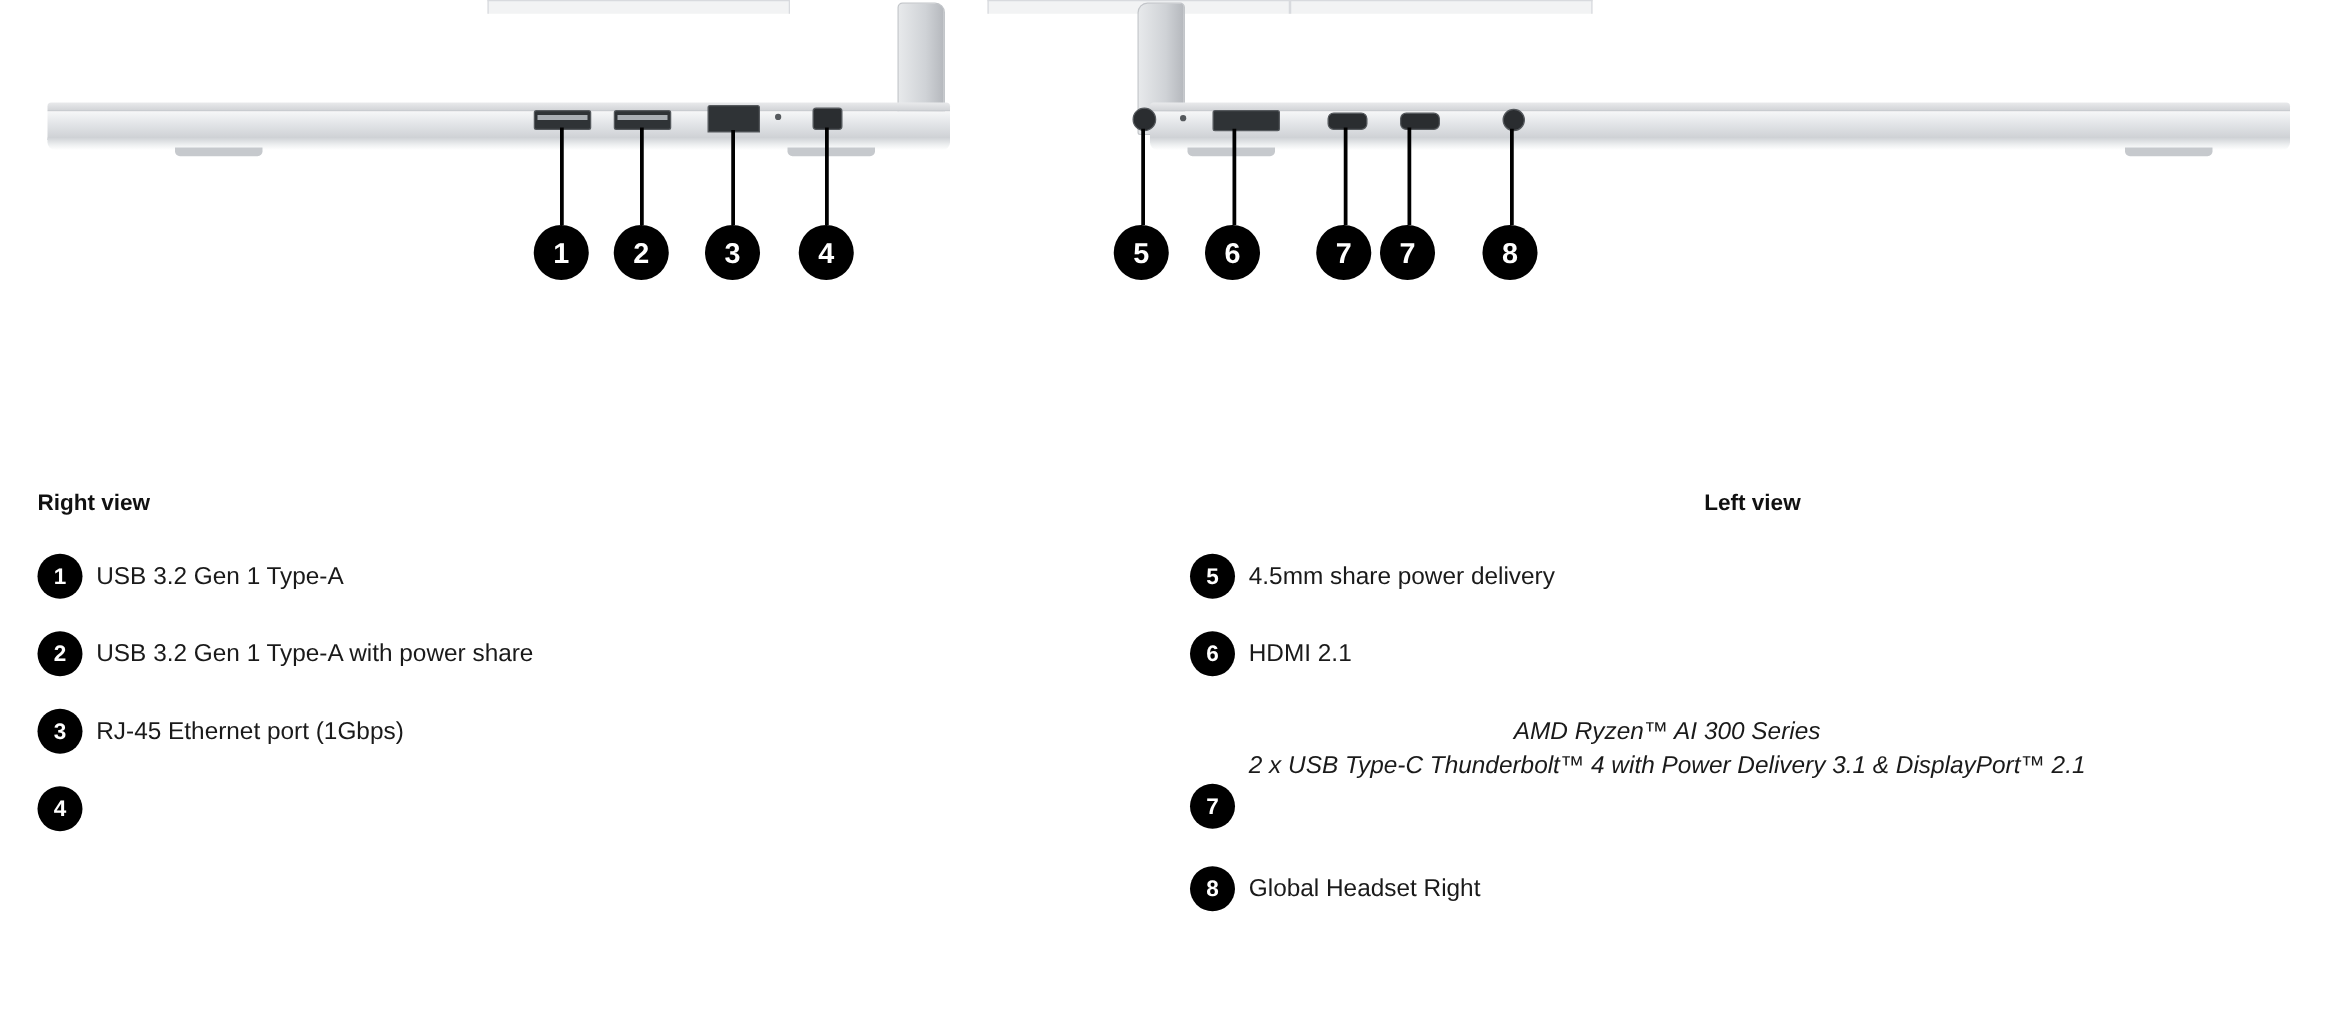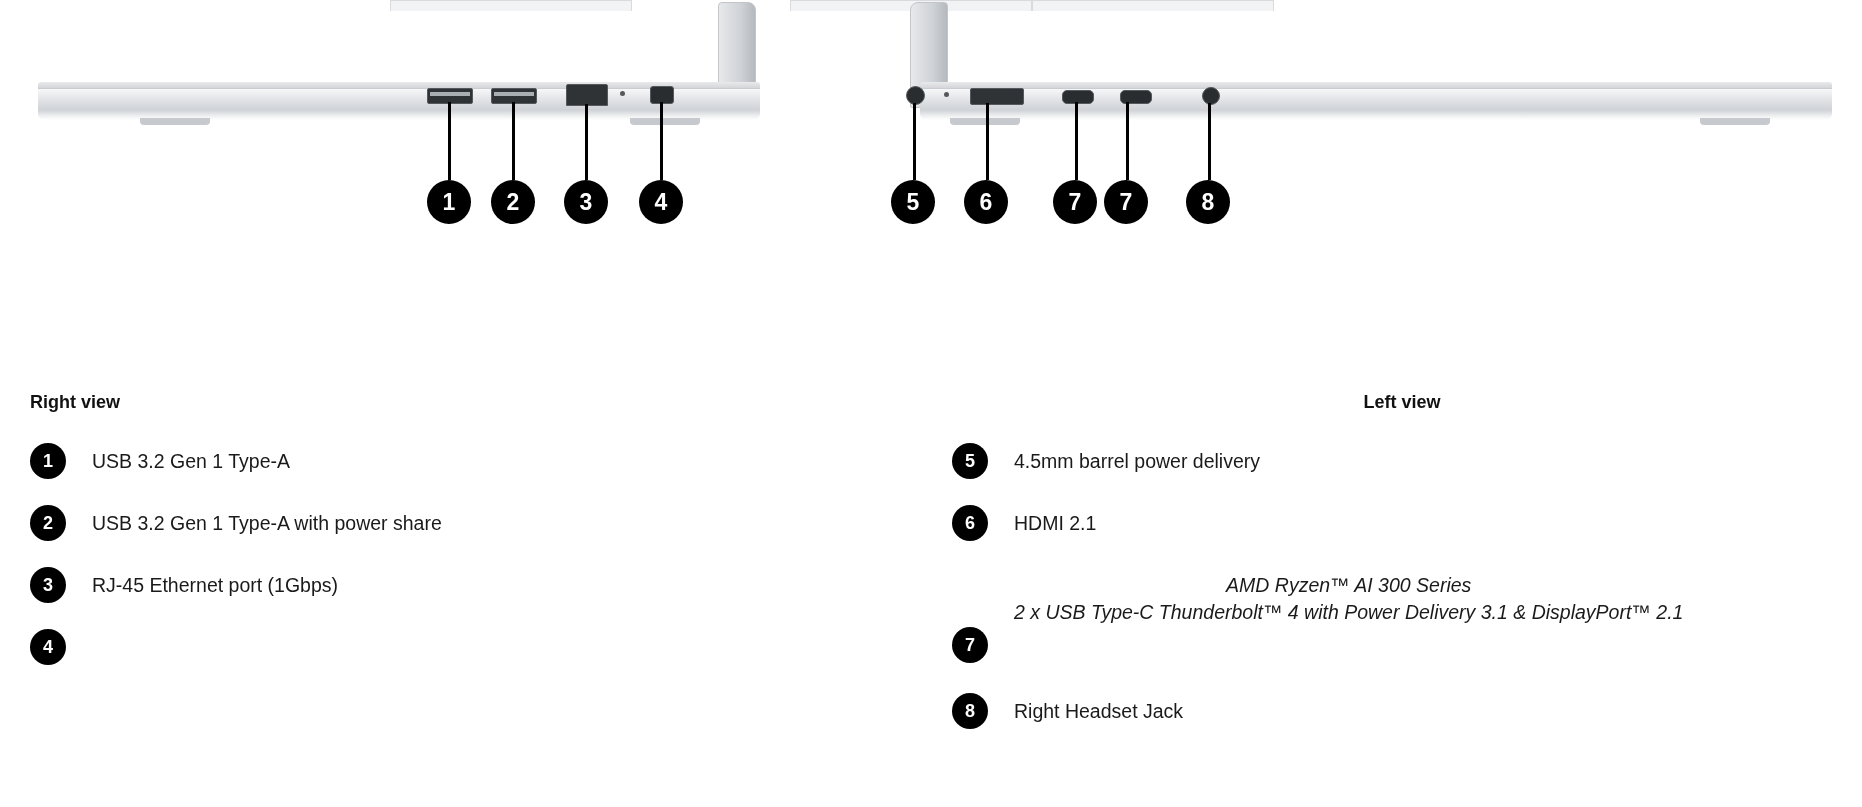--- a/index.html
+++ b/index.html
@@ -179,21 +179,21 @@
     background: #000000;
     color: #ffffff;
     font-size: 18px;
     font-weight: 700;
     display: flex;
     align-items: center;
     justify-content: center;
     line-height: 1;
   }
   .legend-row .ltext {
-    margin-left: 26px;
+    margin-left: 11px;
     font-size: 19.5px;
     color: #1a1a1a;
     line-height: 1.36;
     padding-top: 5px;
   }
   .legend-row.tall .bullet { margin-top: 60px; }
   .legend-row.tall { margin-bottom: 30px; }
   .ltext .group { margin-bottom: 26px; }
   .ltext .group:last-child { margin-bottom: 0; font-style: italic; }
   .ltext .group div { white-space: nowrap; }
@@ -285,35 +285,35 @@
   <div class="legend-row">
     <div class="bullet">4</div>
   </div>
 </div>
 
 <div class="legend-col left">
   <div class="legend-title">Left view</div>
 
   <div class="legend-row">
     <div class="bullet">5</div>
-    <div class="ltext">4.5mm barrel power delivery</div>
+    <div class="ltext">4.5mm share power delivery</div>
   </div>
 
   <div class="legend-row">
     <div class="bullet">6</div>
     <div class="ltext">HDMI 2.1</div>
   </div>
 
   <div class="legend-row tall">
     <div class="bullet">7</div>
     <div class="ltext">
       <div class="group">
         <div>AMD Ryzen™ AI 300 Series</div>
         <div>2 x USB Type-C Thunderbolt™ 4 with Power Delivery 3.1 &amp; DisplayPort™ 2.1</div>
       </div>
     </div>
   </div>
 
   <div class="legend-row">
     <div class="bullet">8</div>
-    <div class="ltext">Right Headset Jack</div>
+    <div class="ltext">Global Headset Right</div>
   </div>
 </div>
 
 </body></html>

